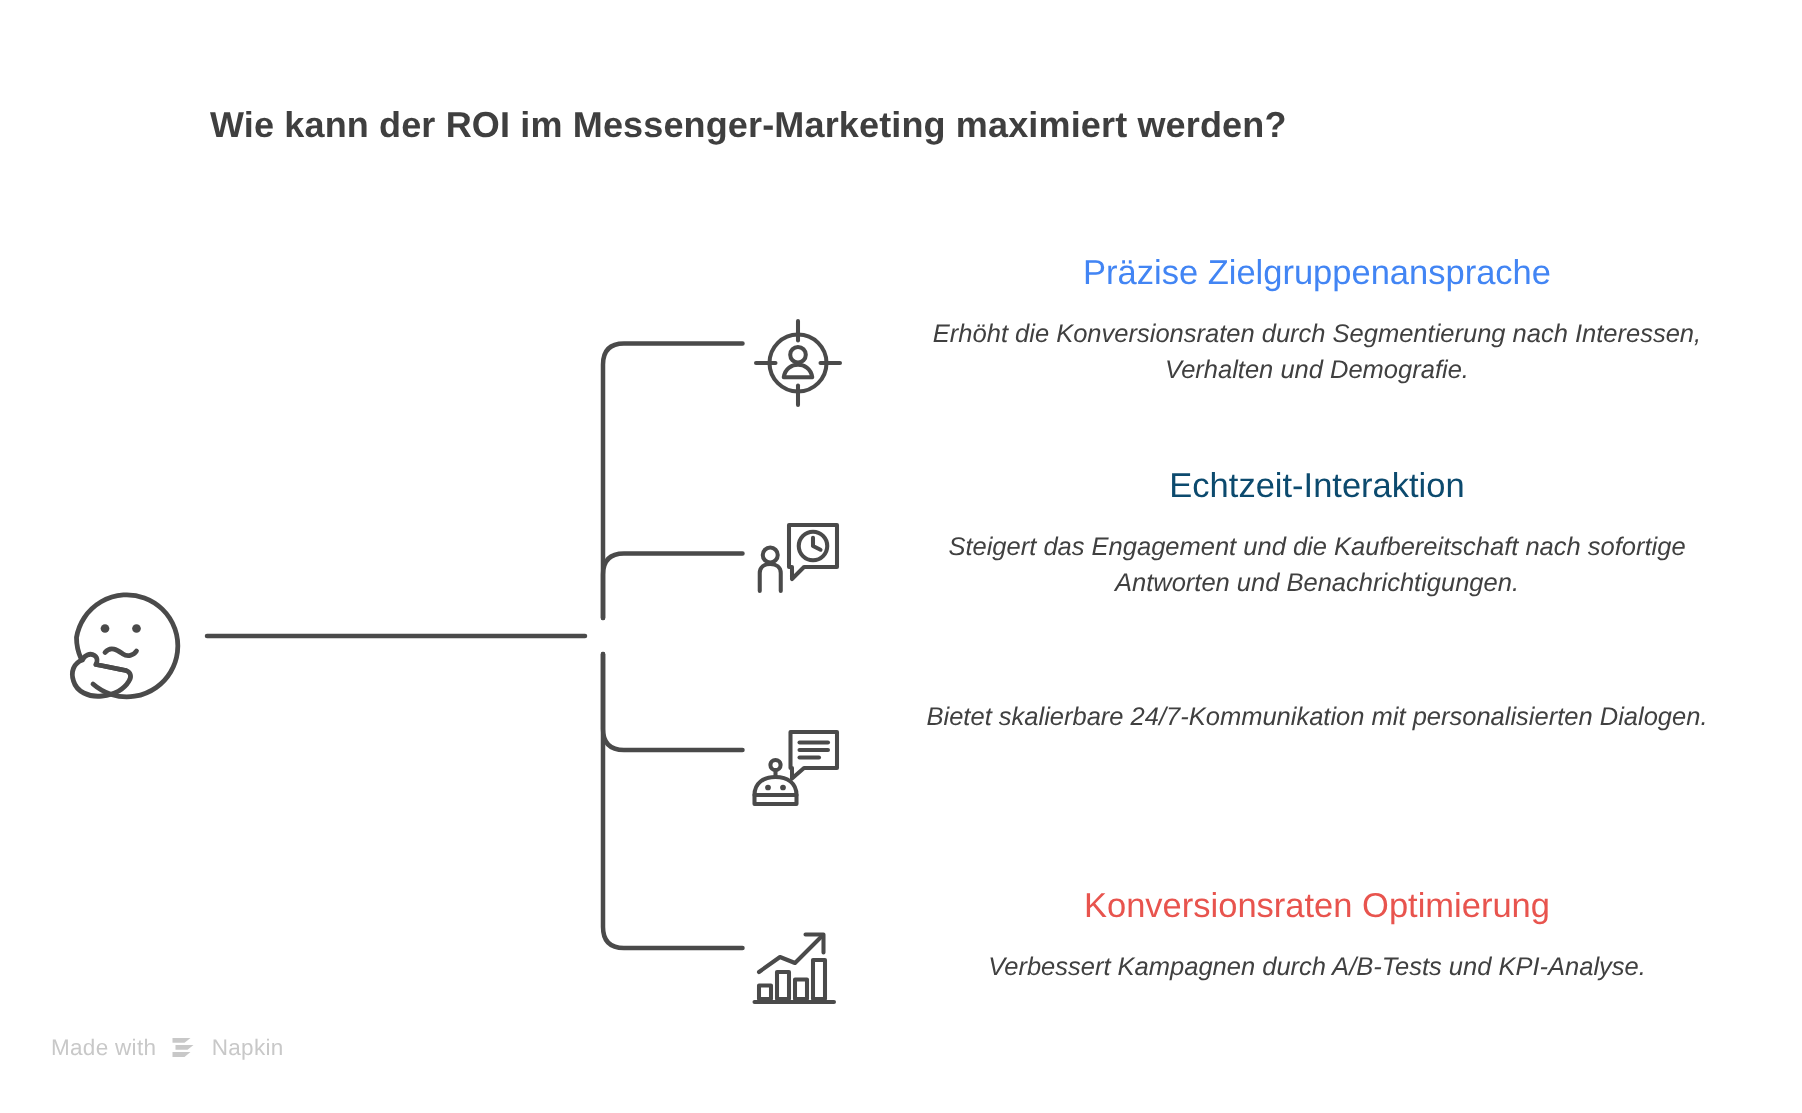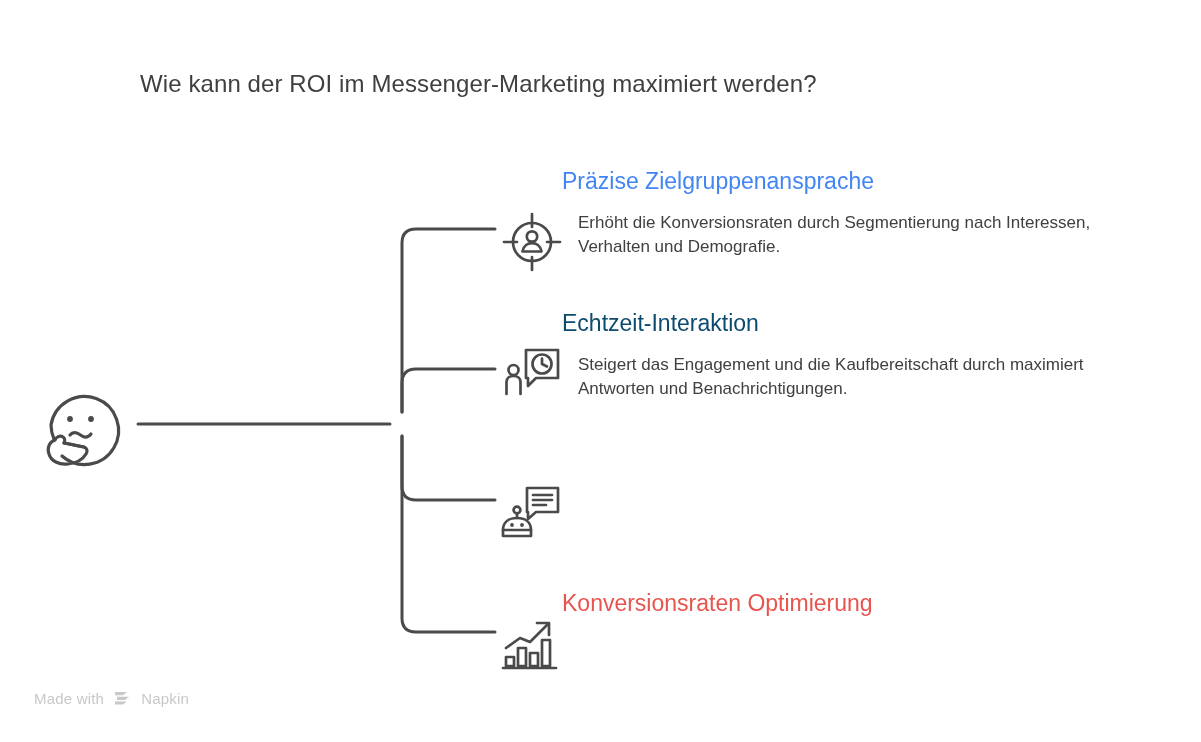--- a/index.html
+++ b/index.html
@@ -15,21 +15,21 @@
     font-family: "Liberation Sans", sans-serif;
     -webkit-font-smoothing: antialiased;
   }
 
   
   #page-title {
     position: absolute;
     left: 140px;
     top: 70px;
     font-size: 24px;
-    font-weight: normal;
+    font-weight: bold;
     color: #3f3f3f;
     letter-spacing: 0.1px;
     white-space: nowrap;
   }
 
   
   #subject-icon {
     position: absolute;
     left: 34px;
     top: 378px;
@@ -54,35 +54,37 @@
     width: 700px;
   }
   .branch-icon {
     position: absolute;
     left: 0;
     width: 64px;
     height: 64px;
   }
   .branch-text {
     position: absolute;
-    left: 62px;
+    left: 78px;
     width: 600px;
+    text-align: center;
   }
   .branch-heading {
     font-size: 23px;
     font-weight: normal;
     line-height: 1.18;
     margin: 0 0 9px 0;
     white-space: nowrap;
   }
   .branch-desc {
     font-size: 17px;
     line-height: 1.42;
     color: #404040;
     margin: 16px;
+    font-style: italic;
   }
 
   
   #row-0 { top: 168px; }
   #row-0 .branch-icon { top: 42px; }
   #row-1 { top: 310px; }
   #row-1 .branch-icon { top: 30px; }
   #row-2 { top: 450px; }
   #row-2 .branch-icon { top: 30px; }
   #row-3 { top: 590px; }
@@ -167,21 +169,21 @@
       <path d="M6.5 54 L6.5 42 C6.5 38 9.5 36 13.5 36 C17.5 36 20.5 38 20.5 42 L20.5 54"></path>
 
       <path d="M26 10 L58 10 L58 38 L36 38 L28 46 L28 38 L26 38 Z"></path>
 
       <circle cx="42" cy="24" r="9.5"></circle>
       <path d="M42 18.5 L42 24 L47 26.5"></path>
     </svg>
   </div>
   <div class="branch-text">
     <div class="branch-heading" style="color:#0c4a6e">Echtzeit-Interaktion</div>
-    <div class="branch-desc">Steigert das Engagement und die Kaufbereitschaft durch maximiert Antworten und Benachrichtigungen.</div>
+    <div class="branch-desc">Steigert das Engagement und die Kaufbereitschaft nach sofortige Antworten und Benachrichtigungen.</div>
   </div>
 </div>
 
 <div class="branch-row" id="row-2">
   <div class="branch-icon">
     <svg viewBox="0 0 64 64" width="64" height="64" fill="none" stroke="#4a4a4a" stroke-width="2.7" stroke-linecap="round" stroke-linejoin="round">
 
       <path d="M27 8 L58 8 L58 32 L36 32 L28 39 L28 32 L27 32 Z"></path>
       <line x1="33" y1="15" x2="52" y2="15"></line>
       <line x1="33" y1="20" x2="52" y2="20"></line>
@@ -190,40 +192,42 @@
       <circle cx="17" cy="30" r="3.4"></circle>
       <line x1="17" y1="33.4" x2="17" y2="38"></line>
 
       <path d="M3 56 L3 50 C3 42 9 38 17 38 C25 38 31 42 31 50 L31 56 Z"></path>
       <line x1="3" y1="50" x2="31" y2="50"></line>
       <circle cx="12" cy="45" r="1.9" fill="#4a4a4a" stroke="none"></circle>
       <circle cx="22" cy="45" r="1.9" fill="#4a4a4a" stroke="none"></circle>
     </svg>
   </div>
   <div class="branch-text">
+    <div class="branch-desc">Bietet skalierbare 24/7-Kommunikation mit personalisierten Dialogen.</div>
   </div>
 </div>
 
 <div class="branch-row" id="row-3">
   <div class="branch-icon">
     <svg viewBox="0 0 64 64" width="64" height="64" fill="none" stroke="#4a4a4a" stroke-width="2.7" stroke-linecap="round" stroke-linejoin="round">
 
       <path d="M6 38 L20 28 L30 32 L48 14"></path>
       <path d="M37 13 L49 13 L49 25"></path>
 
       <rect x="6" y="47" width="8" height="9"></rect>
       <rect x="18" y="38" width="8" height="18"></rect>
       <rect x="30" y="43" width="8" height="13"></rect>
       <rect x="42" y="30" width="8" height="26"></rect>
 
       <line x1="3" y1="58" x2="56" y2="58"></line>
     </svg>
   </div>
   <div class="branch-text">
     <div class="branch-heading" style="color:#e8544e">Konversionsraten Optimierung</div>
+    <div class="branch-desc">Verbessert Kampagnen durch A/B-Tests und KPI-Analyse.</div>
   </div>
 </div>
 
 <div id="watermark">
   <span>Made with</span>
   <span class="wm-logo-wrap">
     <svg class="wm-logo" viewBox="0 0 17 15" fill="#c8c8c8">
       <polygon points="1,1 13,1 9,4.2 1,4.2"></polygon>
       <polygon points="3,5.7 15,5.7 11,8.9 3,8.9"></polygon>
       <polygon points="1,10.4 13,10.4 9,13.6 1,13.6"></polygon>

